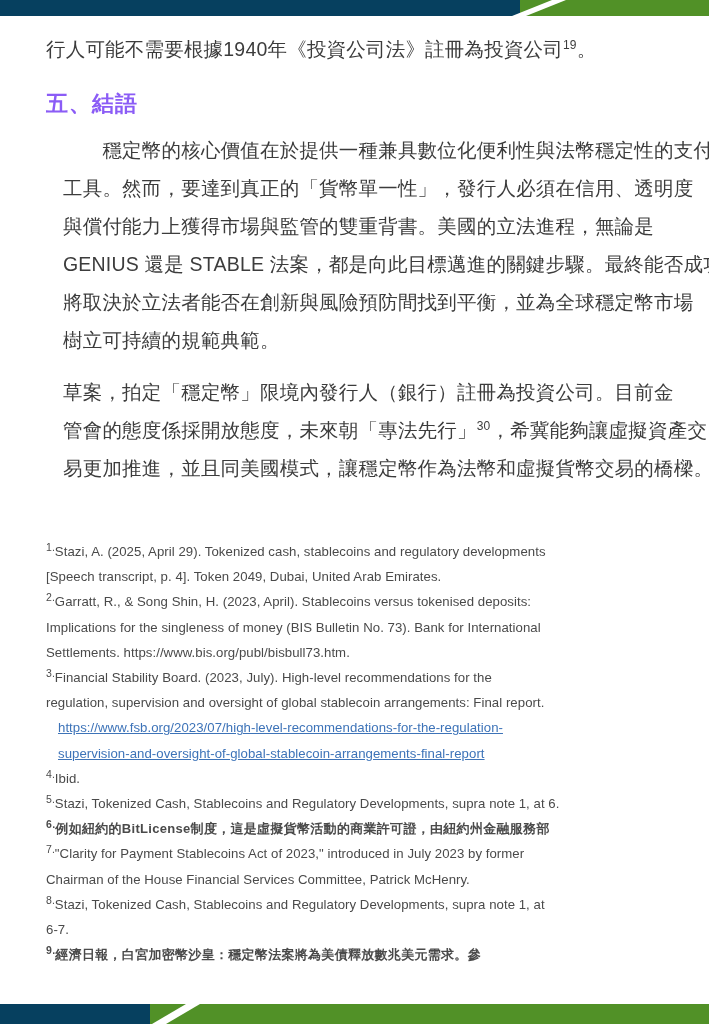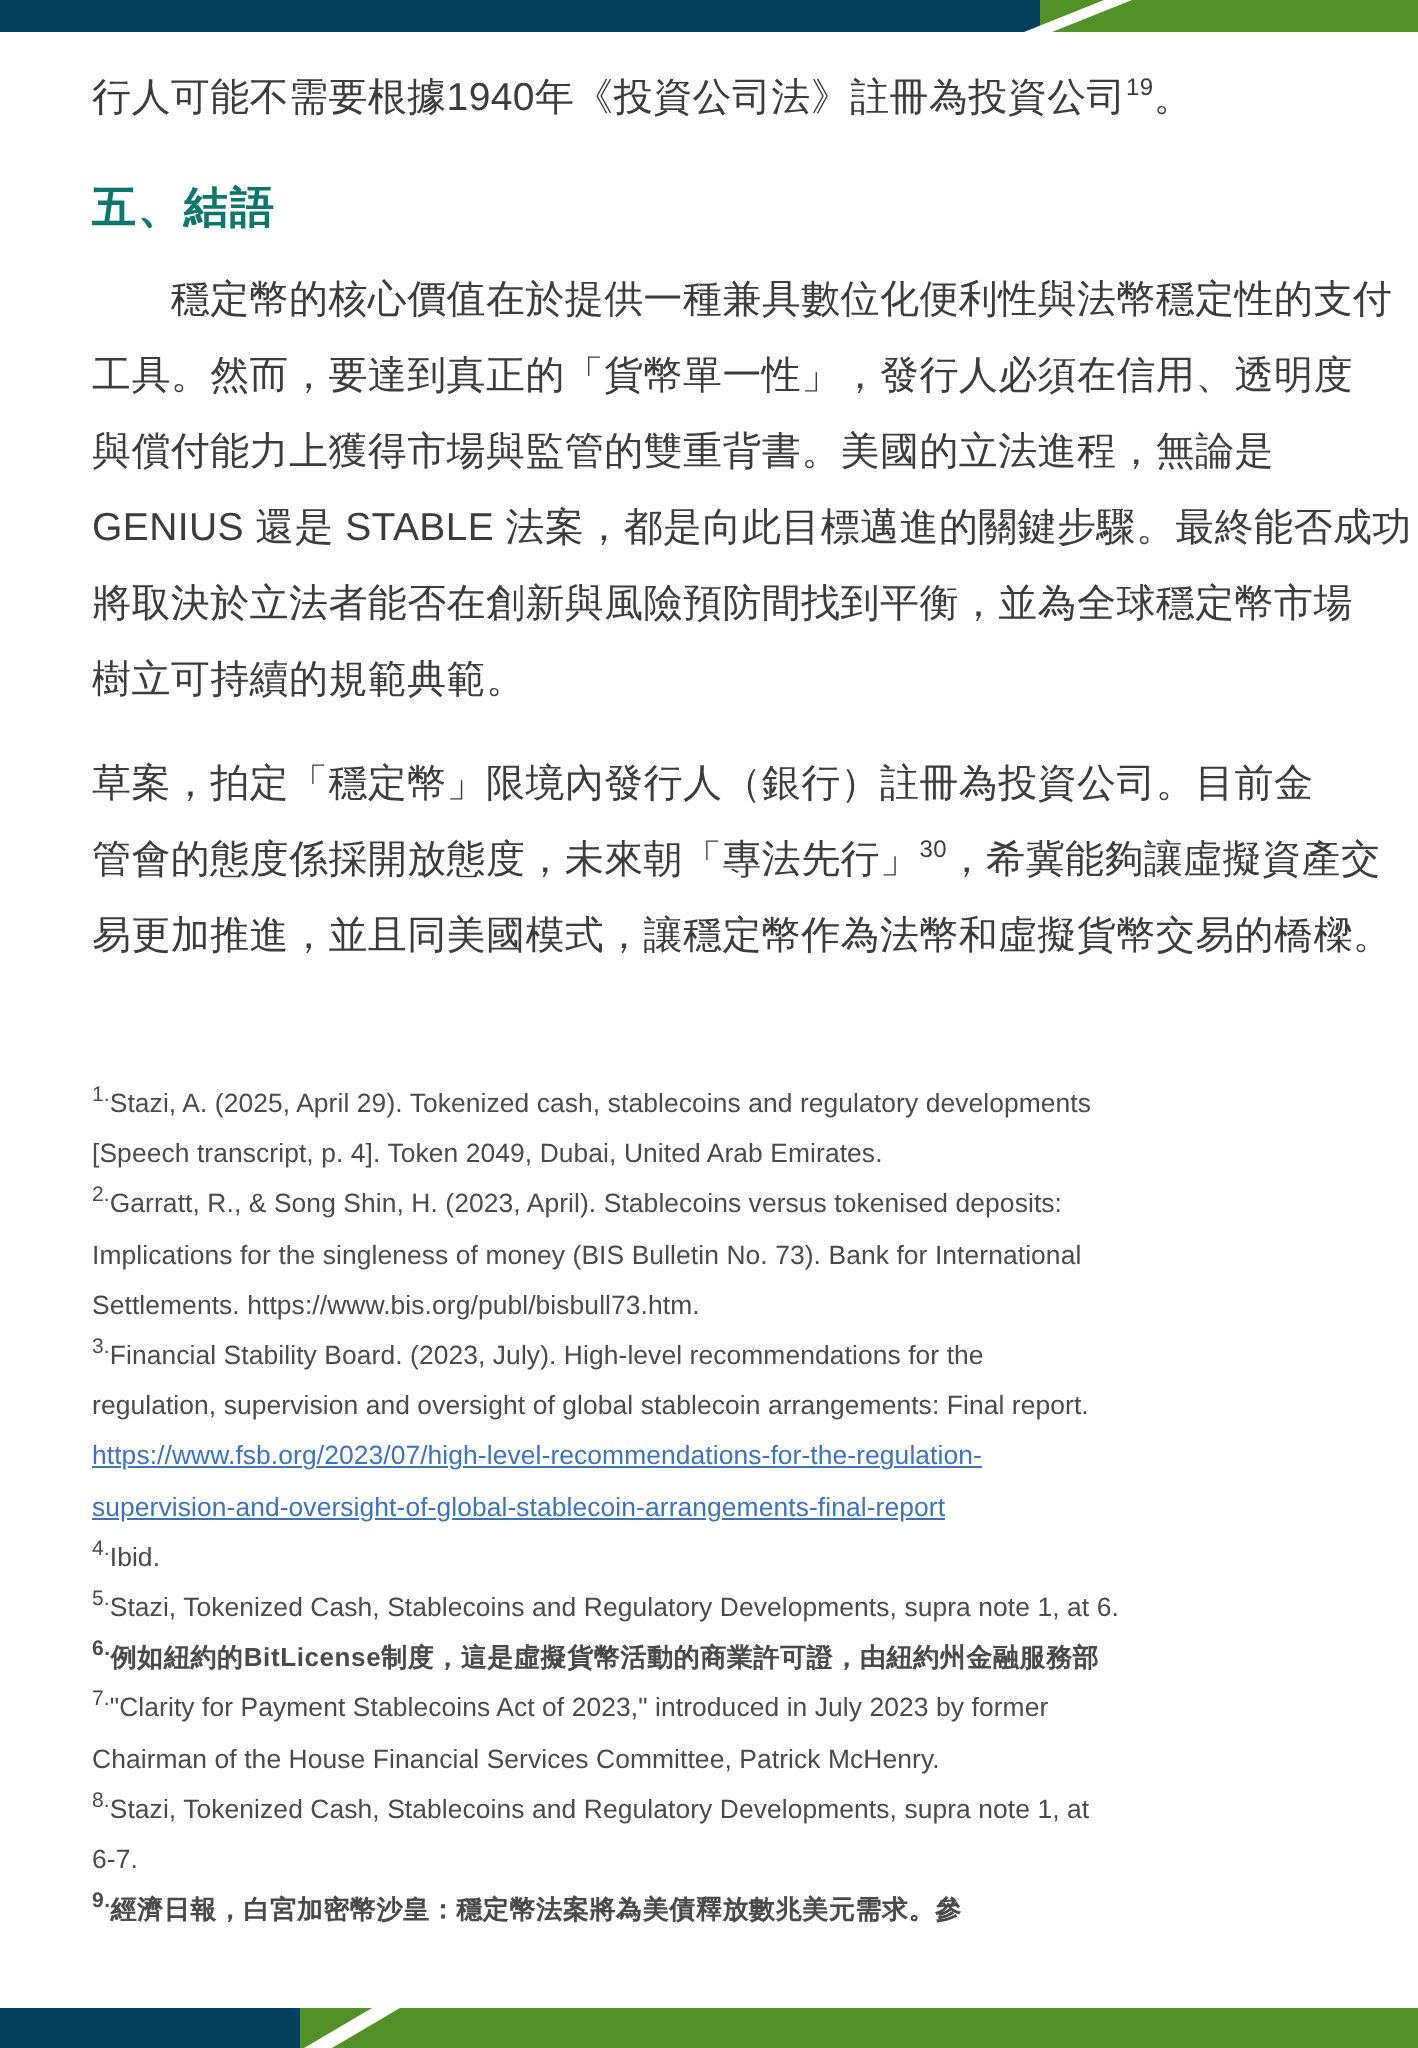--- a/index.html
+++ b/index.html
@@ -53,27 +53,27 @@
     margin: 0;
     white-space: nowrap;
   }
   .lead-line {
     padding-top: 14px;
   }
   .section-heading {
     font-size: 22px;
     line-height: 34px;
     font-weight: bold;
-    color: #0f766e;
+    color: #8b5cf6;
     letter-spacing: 1px;
     margin: 19px 0 10px 0;
     white-space: nowrap;
   }
   .cjk-para {
-    margin: 0 0 0 0;
+    margin: 0 0 0 17px;
   }
   .para-gap {
     height: 14px;
   }
   sup.fn {
     font-size: 12px;
     vertical-align: super;
     line-height: 0;
   }
 
@@ -96,20 +96,21 @@
   }
   .fn-num {
     font-size: 10.5px;
     vertical-align: super;
     line-height: 0;
     color: #4a4a4a;
   }
   .fn-link {
     color: #3d73b8;
     text-decoration: underline;
+    margin-left: 12px;
   }
 </style>
 </head>
 <body>
 
 <div class="banner-top">
   <svg width="709" height="16" viewBox="0 0 709 16" xmlns="http://www.w3.org/2000/svg">
     <rect x="0" y="0" width="545" height="16" fill="#06405f"></rect>
     <rect x="520" y="0" width="189" height="16" fill="#519127"></rect>
     <polygon points="512,16 552,0 566,0 526,16" fill="#ffffff"></polygon>

